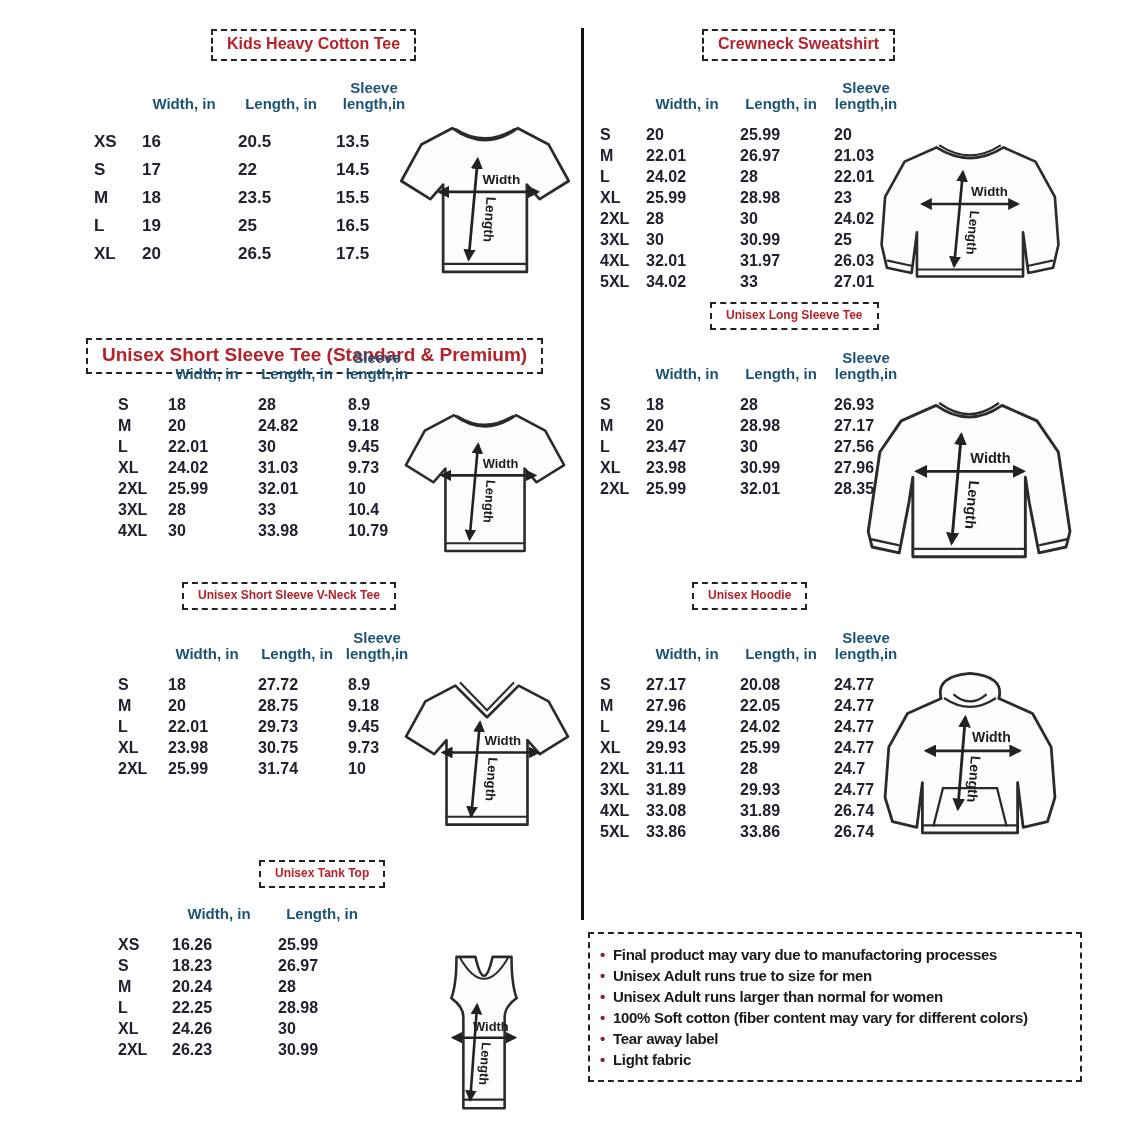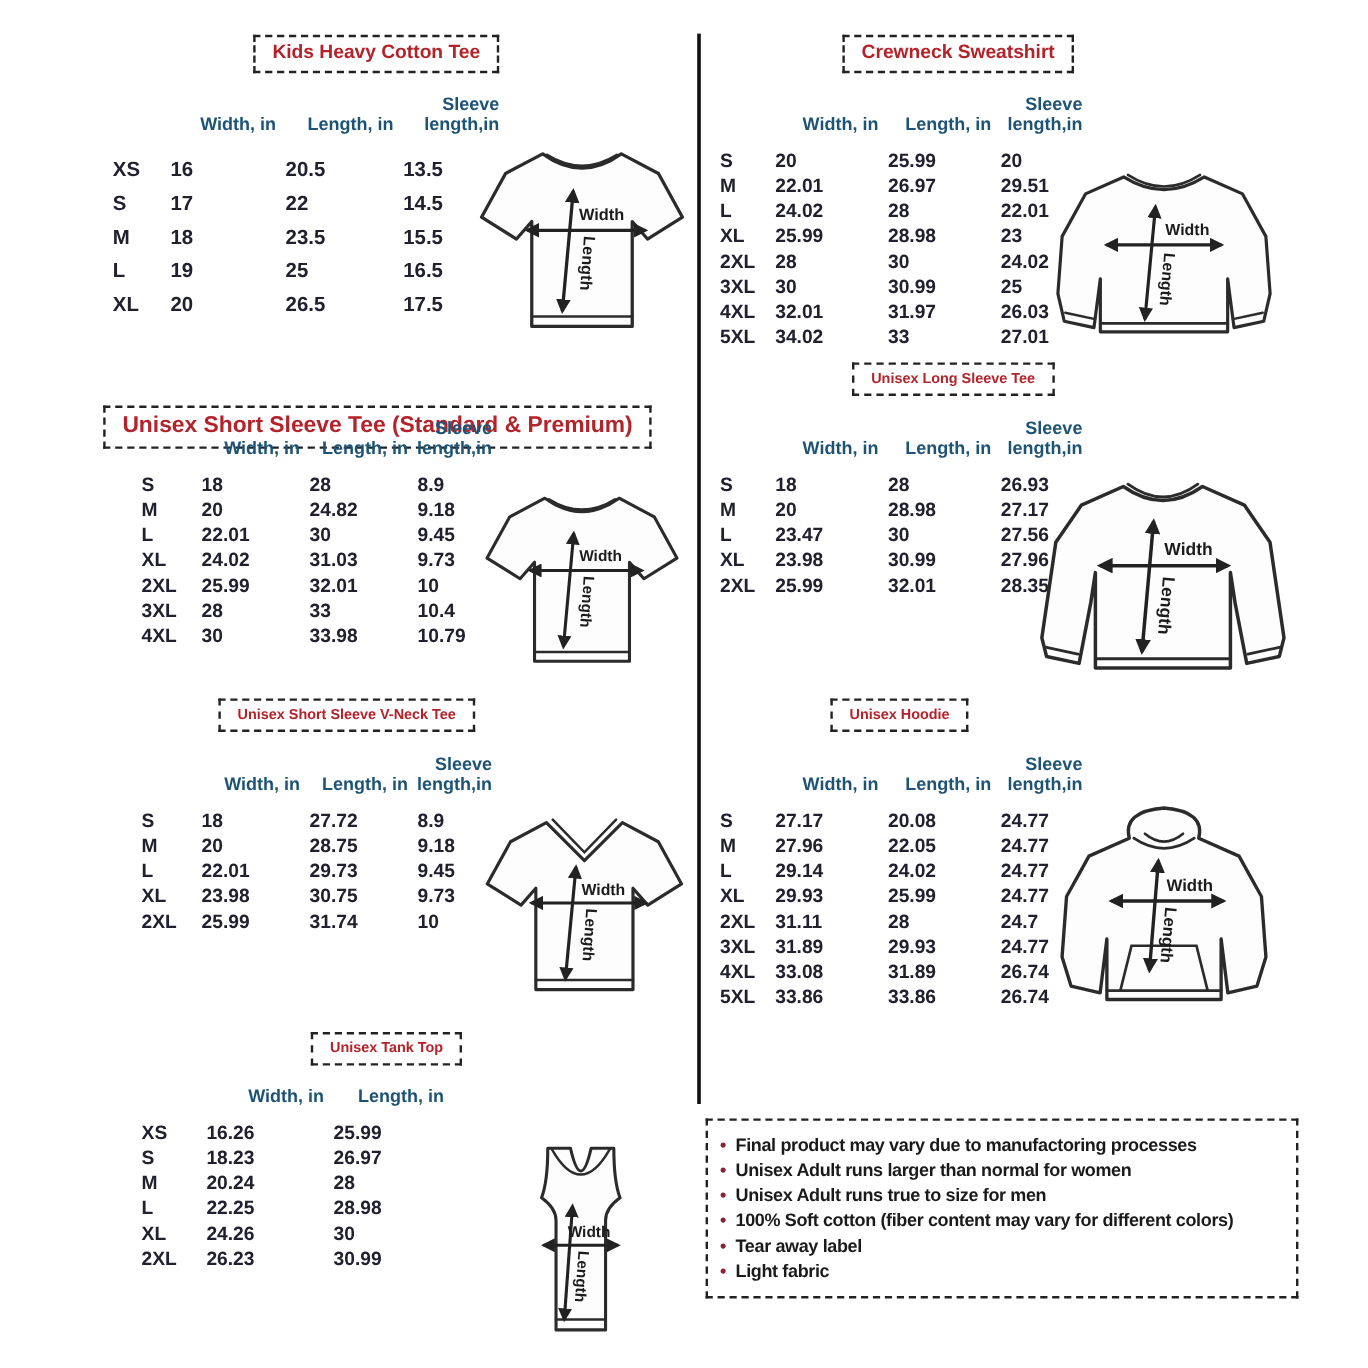--- a/index.html
+++ b/index.html
@@ -14,21 +14,21 @@
     position:absolute; display:inline-block; white-space:nowrap;
     border:2px dashed #222; background:#fff; padding:4px 14px 6px;
     color:var(--title-red,#b4222a); font-weight:700; font-size:16px;
   }
   .title-box.small { font-size:12px;text-align:right; }
   .title-box.wide  { font-size:19px;margin-top:36px; }
 
   table.size-table { position:absolute; border-collapse:collapse; table-layout:fixed; }
   table.size-table th {
     color:var(--header-blue,#1d5375); font-size:15px; font-weight:700;
-    text-align:right; vertical-align:bottom; line-height:1.08; padding:0 2px 12px;
+    text-align:center; vertical-align:bottom; line-height:1.08; padding:0 2px 12px;
   }
   table.size-table td {
     color:var(--ink,#20202e); font-weight:700; text-align:left;
     padding:4px 2px 4px 6px; font-size:17px; white-space:nowrap;
   }
   table.size-table.dense td { font-size:16px; padding:1.5px 2px 1.5px 6px; }
   table.size-table.roomy th { padding-bottom:16px; }
 
   .divider { position:absolute; background:var(--line-black,#111); width:3px; }
 
@@ -147,21 +147,21 @@
           <tr>
             <td>S</td>
             <td>20</td>
             <td>25.99</td>
             <td>20</td>
           </tr>
           <tr>
             <td>M</td>
             <td>22.01</td>
             <td>26.97</td>
-            <td>29.51</td>
+            <td>21.03</td>
           </tr>
           <tr>
             <td>L</td>
             <td>24.02</td>
             <td>28</td>
             <td>22.01</td>
           </tr>
           <tr>
             <td>XL</td>
             <td>25.99</td>
@@ -581,21 +581,21 @@
       <line class="arrow" x1="34" y1="102" x2="106" y2="102" marker-start="url(#ah7)" marker-end="url(#ah7)"></line>
       <line class="arrow" x1="62" y1="64" x2="54" y2="174" marker-start="url(#ah7)" marker-end="url(#ah7)"></line>
       <text class="svgtxt" x="78" y="94" text-anchor="middle">Width</text>
       <text class="svgtxt" transform="translate(66,132) rotate(94)" text-anchor="middle">Length</text>
     </svg>
   </div>
 
   <div class="notes-box" style="left:588px; top:932px; width:468px;">
     <ul>
         <li>Final product may vary due to manufactoring processes</li>
+        <li>Unisex Adult runs true to size for men</li>
         <li>Unisex Adult runs larger than normal for women</li>
-        <li>Unisex Adult runs true to size for men</li>
         <li>100% Soft cotton (fiber content may vary for different colors)</li>
         <li>Tear away label</li>
         <li>Light fabric</li>
       </ul>
   </div>
 
 </div>
 
 </body></html>

